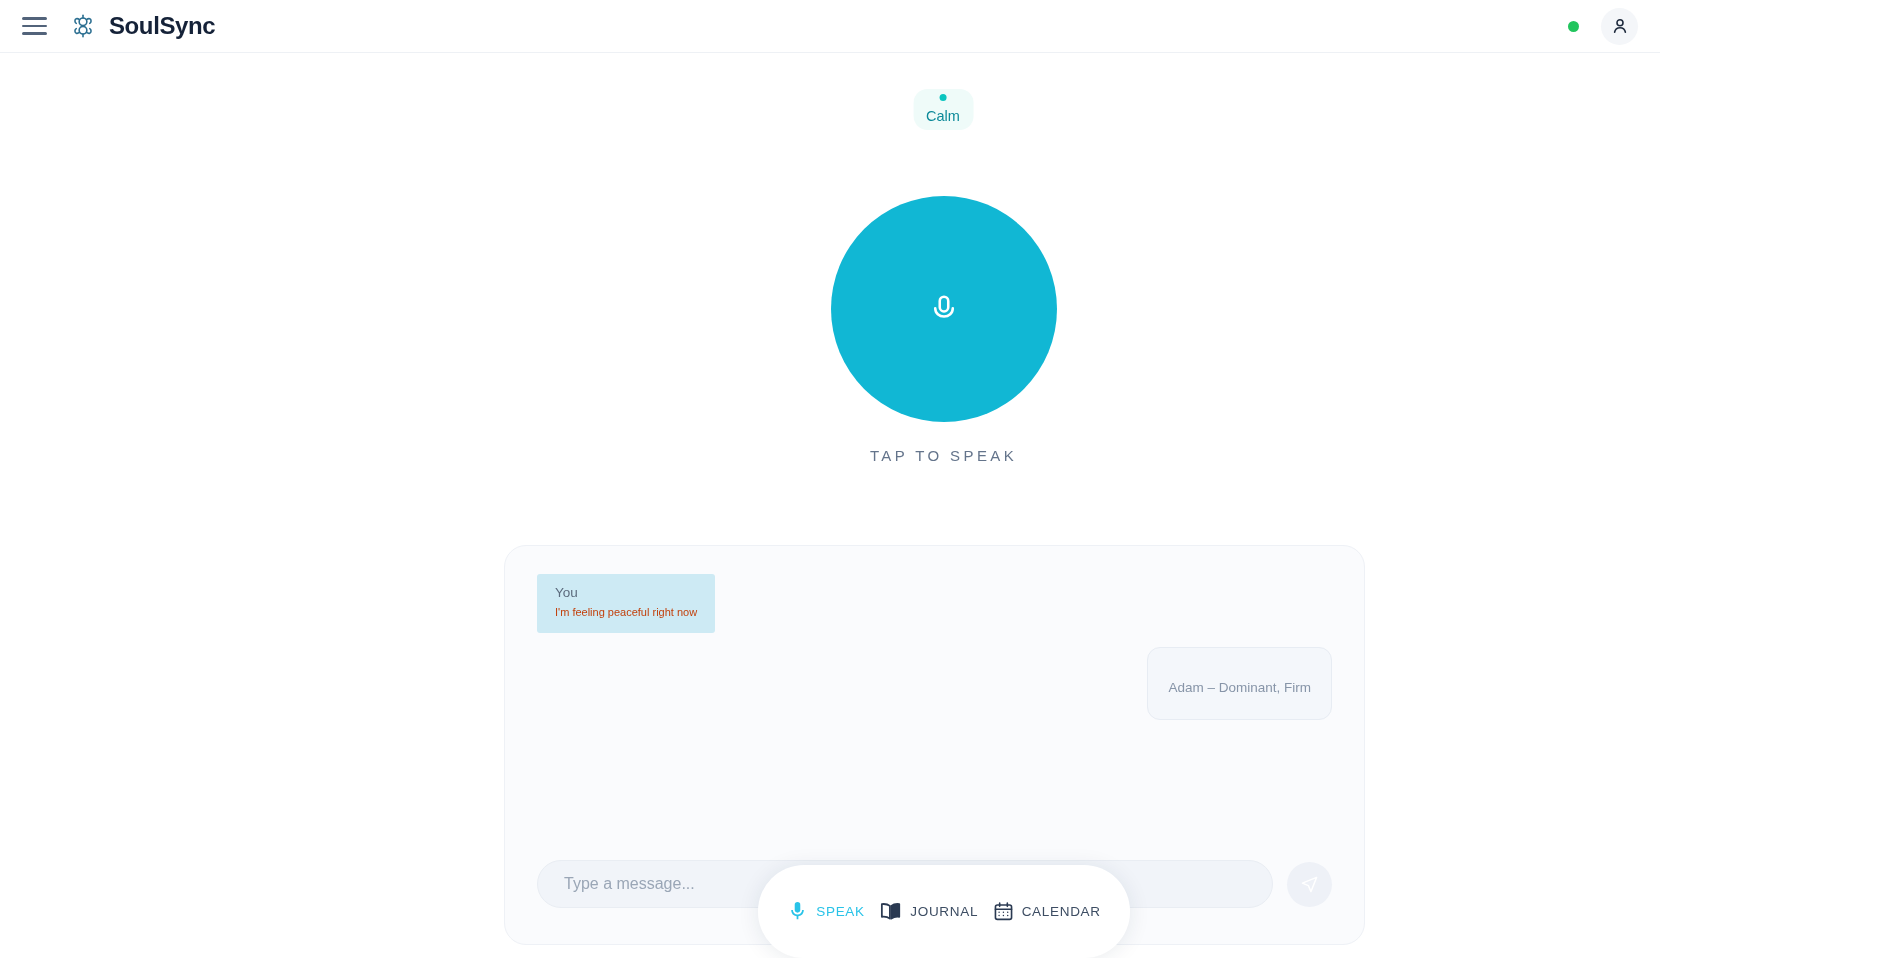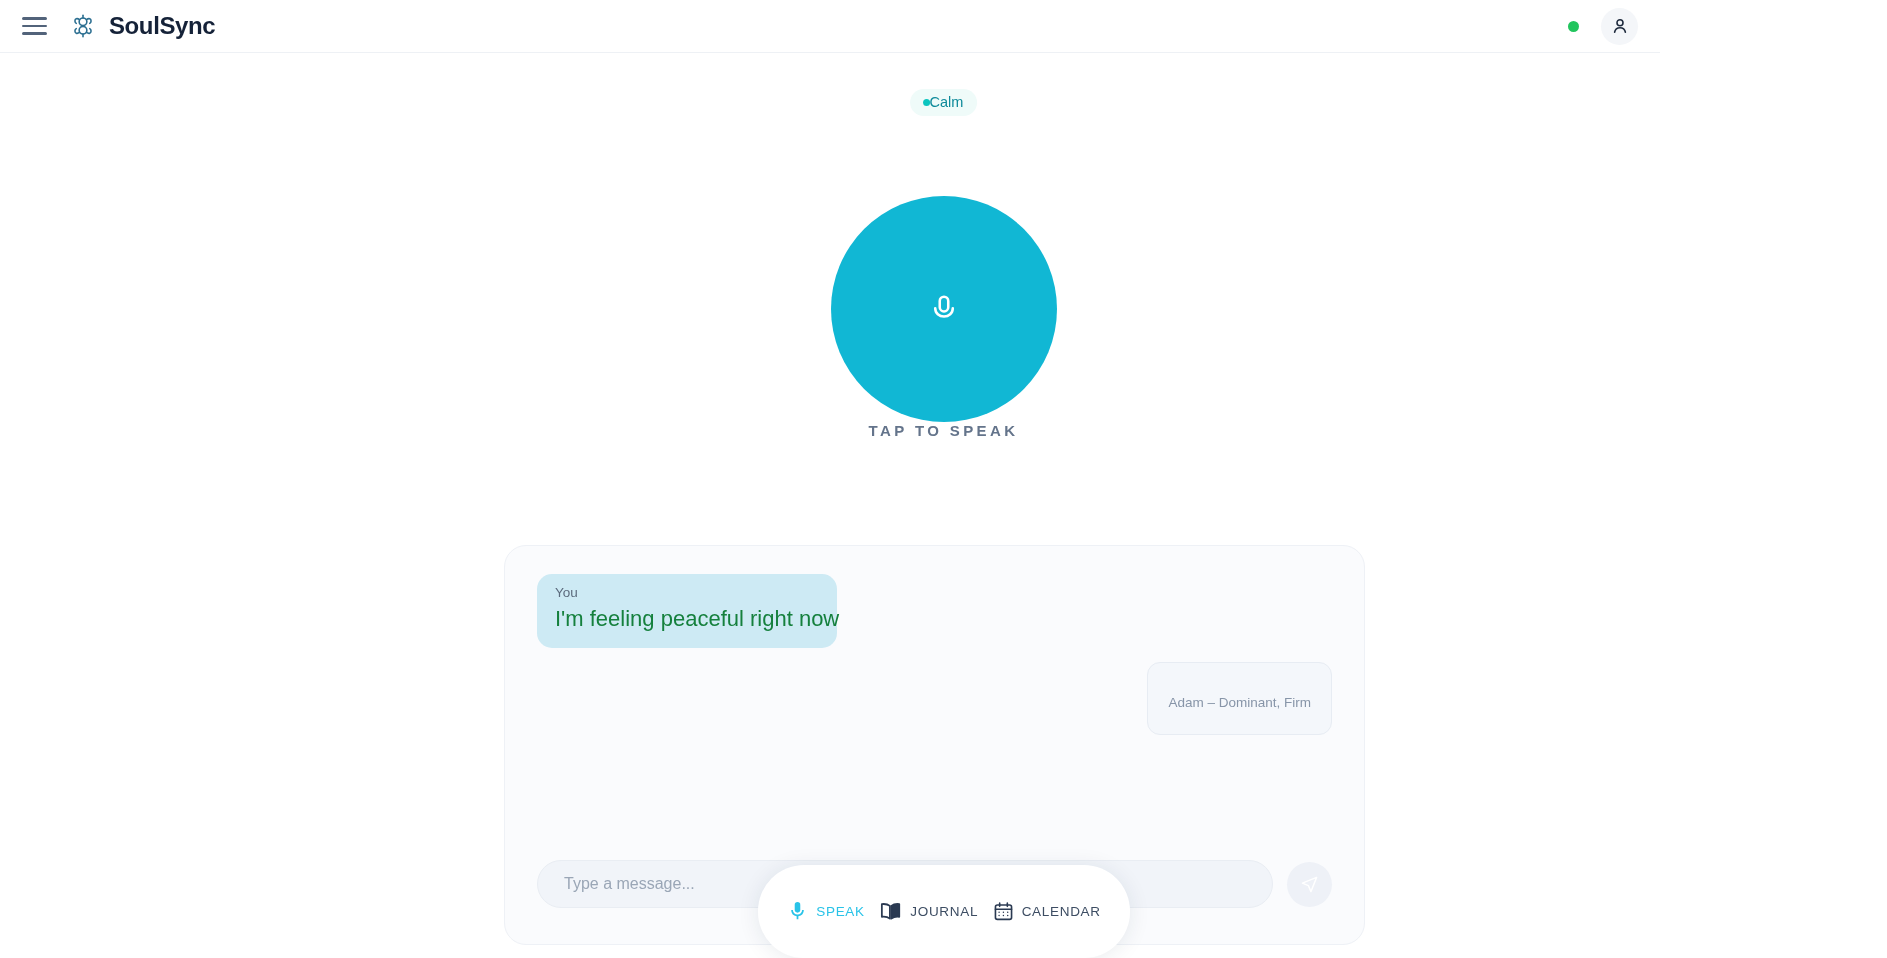--- a/index.html
+++ b/index.html
@@ -72,23 +72,25 @@
   }
 
   
   .mood-badge {
     position: absolute;
     top: 89px;
     left: 50%;
     transform: translateX(-50%);
     display: flex;
     align-items: center;
+    gap: 7px;
     background: #effbf9;
     border-radius: 14px;
     padding: 5px 14px 6px 13px;
+    flex-direction: column;
   }
   .mood-dot {
     width: 7px; height: 7px;
     border-radius: 50%;
     background: #0bc5bf;
   }
   .mood-label {
     font-size: 14.5px;
     color: #0d8a9a;
     font-weight: 400;
@@ -108,56 +110,57 @@
     width: 226px;
     height: 226px;
     border-radius: 50%;
     background: #11b7d4;
     display: flex;
     align-items: center;
     justify-content: center;
     cursor: pointer;
   }
   .tap-label {
+    margin-top: 25px;
     font-size: 15px;
     letter-spacing: 3.4px;
     color: #64748b;
-    font-weight: 700;
+    font-weight: 400;
   }
 
   
   .chat-panel {
     position: absolute;
     left: 504px;
     top: 545px;
     width: 861px;
     height: 400px;
     background: #fafbfd;
     border: 1px solid #eef1f6;
     border-radius: 22px;
     padding: 28px 32px 0 32px;
   }
   .msg-row { display: flex; margin-bottom: 14px; }
   .msg-row.user { justify-content: flex-start; }
   .msg-row.bot  { justify-content: flex-end; }
 
   .bubble-user {
     background: #cdeaf4;
-    border-radius: 15px;
+    border-radius: 3px;
     padding: 11px 18px 14px 18px;
     max-width: 300px;
   }
   .bubble-user .sender {
     font-size: 13.5px;
     color: #5c6b7d;
     margin-bottom: 5px;
   }
   .bubble-user .body {
-    font-size: 22px;
-    color: #15803d;
+    font-size: 11px;
+    color: #c2410c;
     line-height: 1.3;
     white-space: nowrap;
   }
 
   .bubble-bot {
     background: #f4f7fb;
     border: 1px solid #e7ecf3;
     border-radius: 13px;
     padding: 32px 20px 17px 20px;
     max-width: 665px;

